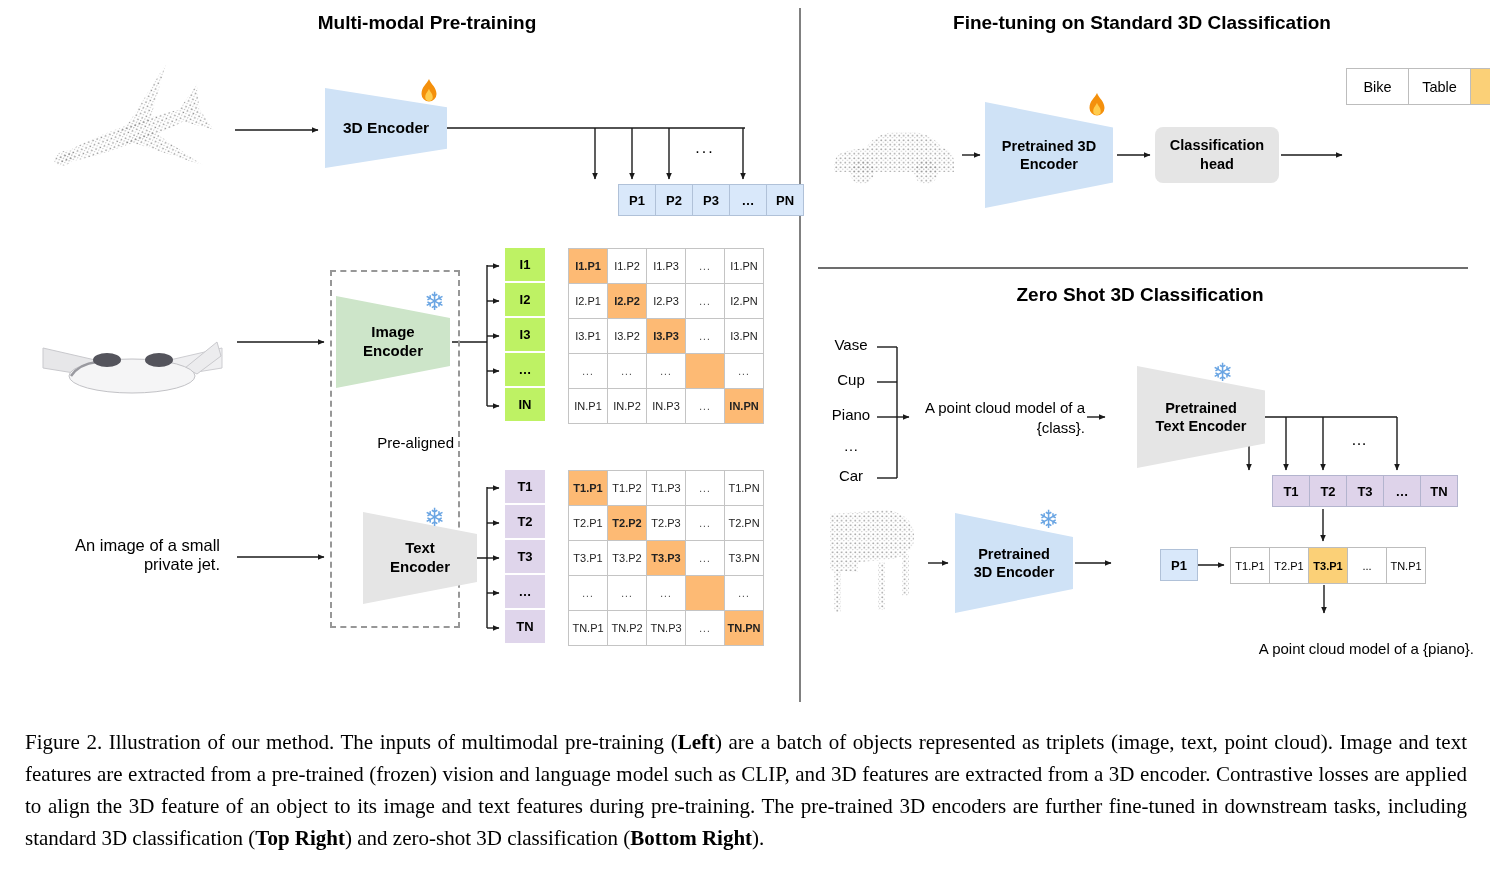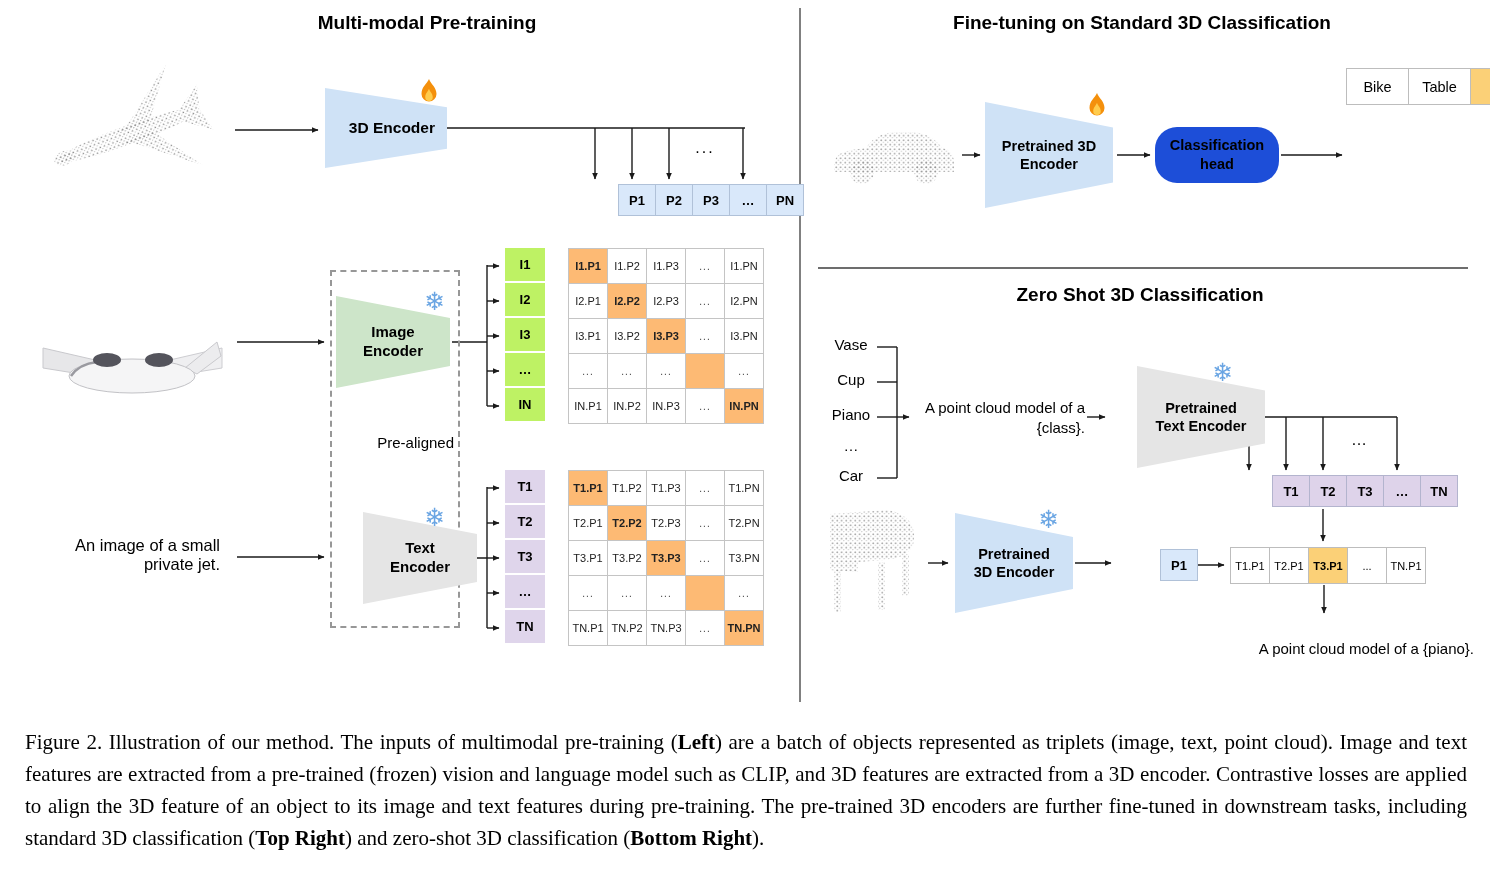--- a/index.html
+++ b/index.html
@@ -4,21 +4,21 @@
 <style>
   * { margin:0; padding:0; box-sizing:border-box; }
   html,body { background:#ffffff; }
   body { font-family:"Liberation Sans","DejaVu Sans",sans-serif; color:#000; }
   .figure { position:relative; width:1490px; height:888px; background:#fff; overflow:hidden; }
   .abs { position:absolute; }
   .overlay { position:absolute; left:0; top:0; pointer-events:none; }
 
   .panel-title { position:absolute; font-weight:bold; font-size:19px; text-align:center; }
 
-  .trap { position:absolute; display:flex; align-items:center; justify-content:flex-end;
+  .trap { position:absolute; display:flex; align-items:center; justify-content:center;
           text-align:center; font-weight:bold; clip-path:polygon(0 0,100% 24%,100% 76%,0 100%);
           padding:0 12px; line-height:1.25; }
   .trap.blue { background:#cfe2f6; }
   .trap.green { background:#cde5c9; }
   .trap.purple { background:#e5e5e5;margin-left:27px; }
 
   .dashedbox { position:absolute; border:2px dashed #979797; }
 
   .cellrow { position:absolute; display:flex;padding-left:42px; }
   .cell { width:38px; height:32px; display:flex; align-items:center; justify-content:center;
@@ -32,21 +32,21 @@
   .lbl.green { background:#bef264; }
   .lbl.purple { background:#dfd5eb; }
 
   .matrix { position:absolute; display:grid; grid-template-columns:repeat(5,39px);
             grid-auto-rows:35px; border-top:1px solid #c4c4c4; border-left:1px solid #c4c4c4; background:#fff; }
   .mcell { border-right:1px solid #c4c4c4; border-bottom:1px solid #c4c4c4; display:flex;
            align-items:center; justify-content:center; font-size:11px; color:#222; background:#fff; }
   .mcell.hl { background:#fdba74; font-weight:bold; }
   .mcell.dots { font-size:10px; color:#444; letter-spacing:1px; }
 
-  .headbox { position:absolute; background:#1d4ed8; border-radius:22px; display:flex;
+  .headbox { position:absolute; background:#e5e5e5; border-radius:8px; display:flex;
              align-items:center; justify-content:center; text-align:center; font-weight:bold;
              font-size:14.5px; line-height:1.3; padding:4px 10px; }
 
   .classlist { position:absolute; display:flex; flex-direction:row; border-top:1px solid #bdbdbd; border-left:1px solid #bdbdbd; }
   .classcell { width:62px; height:36px; display:flex; align-items:center; justify-content:center;
                font-size:14.5px; background:#fff; border-right:1px solid #bdbdbd; border-bottom:1px solid #bdbdbd; }
   .classcell.hl { background:#fbd077; font-weight:bold; }
 
   .resultrow { position:absolute; display:flex; border-top:1px solid #bdbdbd; border-left:1px solid #bdbdbd; }
   .rcell { width:39px; height:36px; display:flex; align-items:center; justify-content:center;

